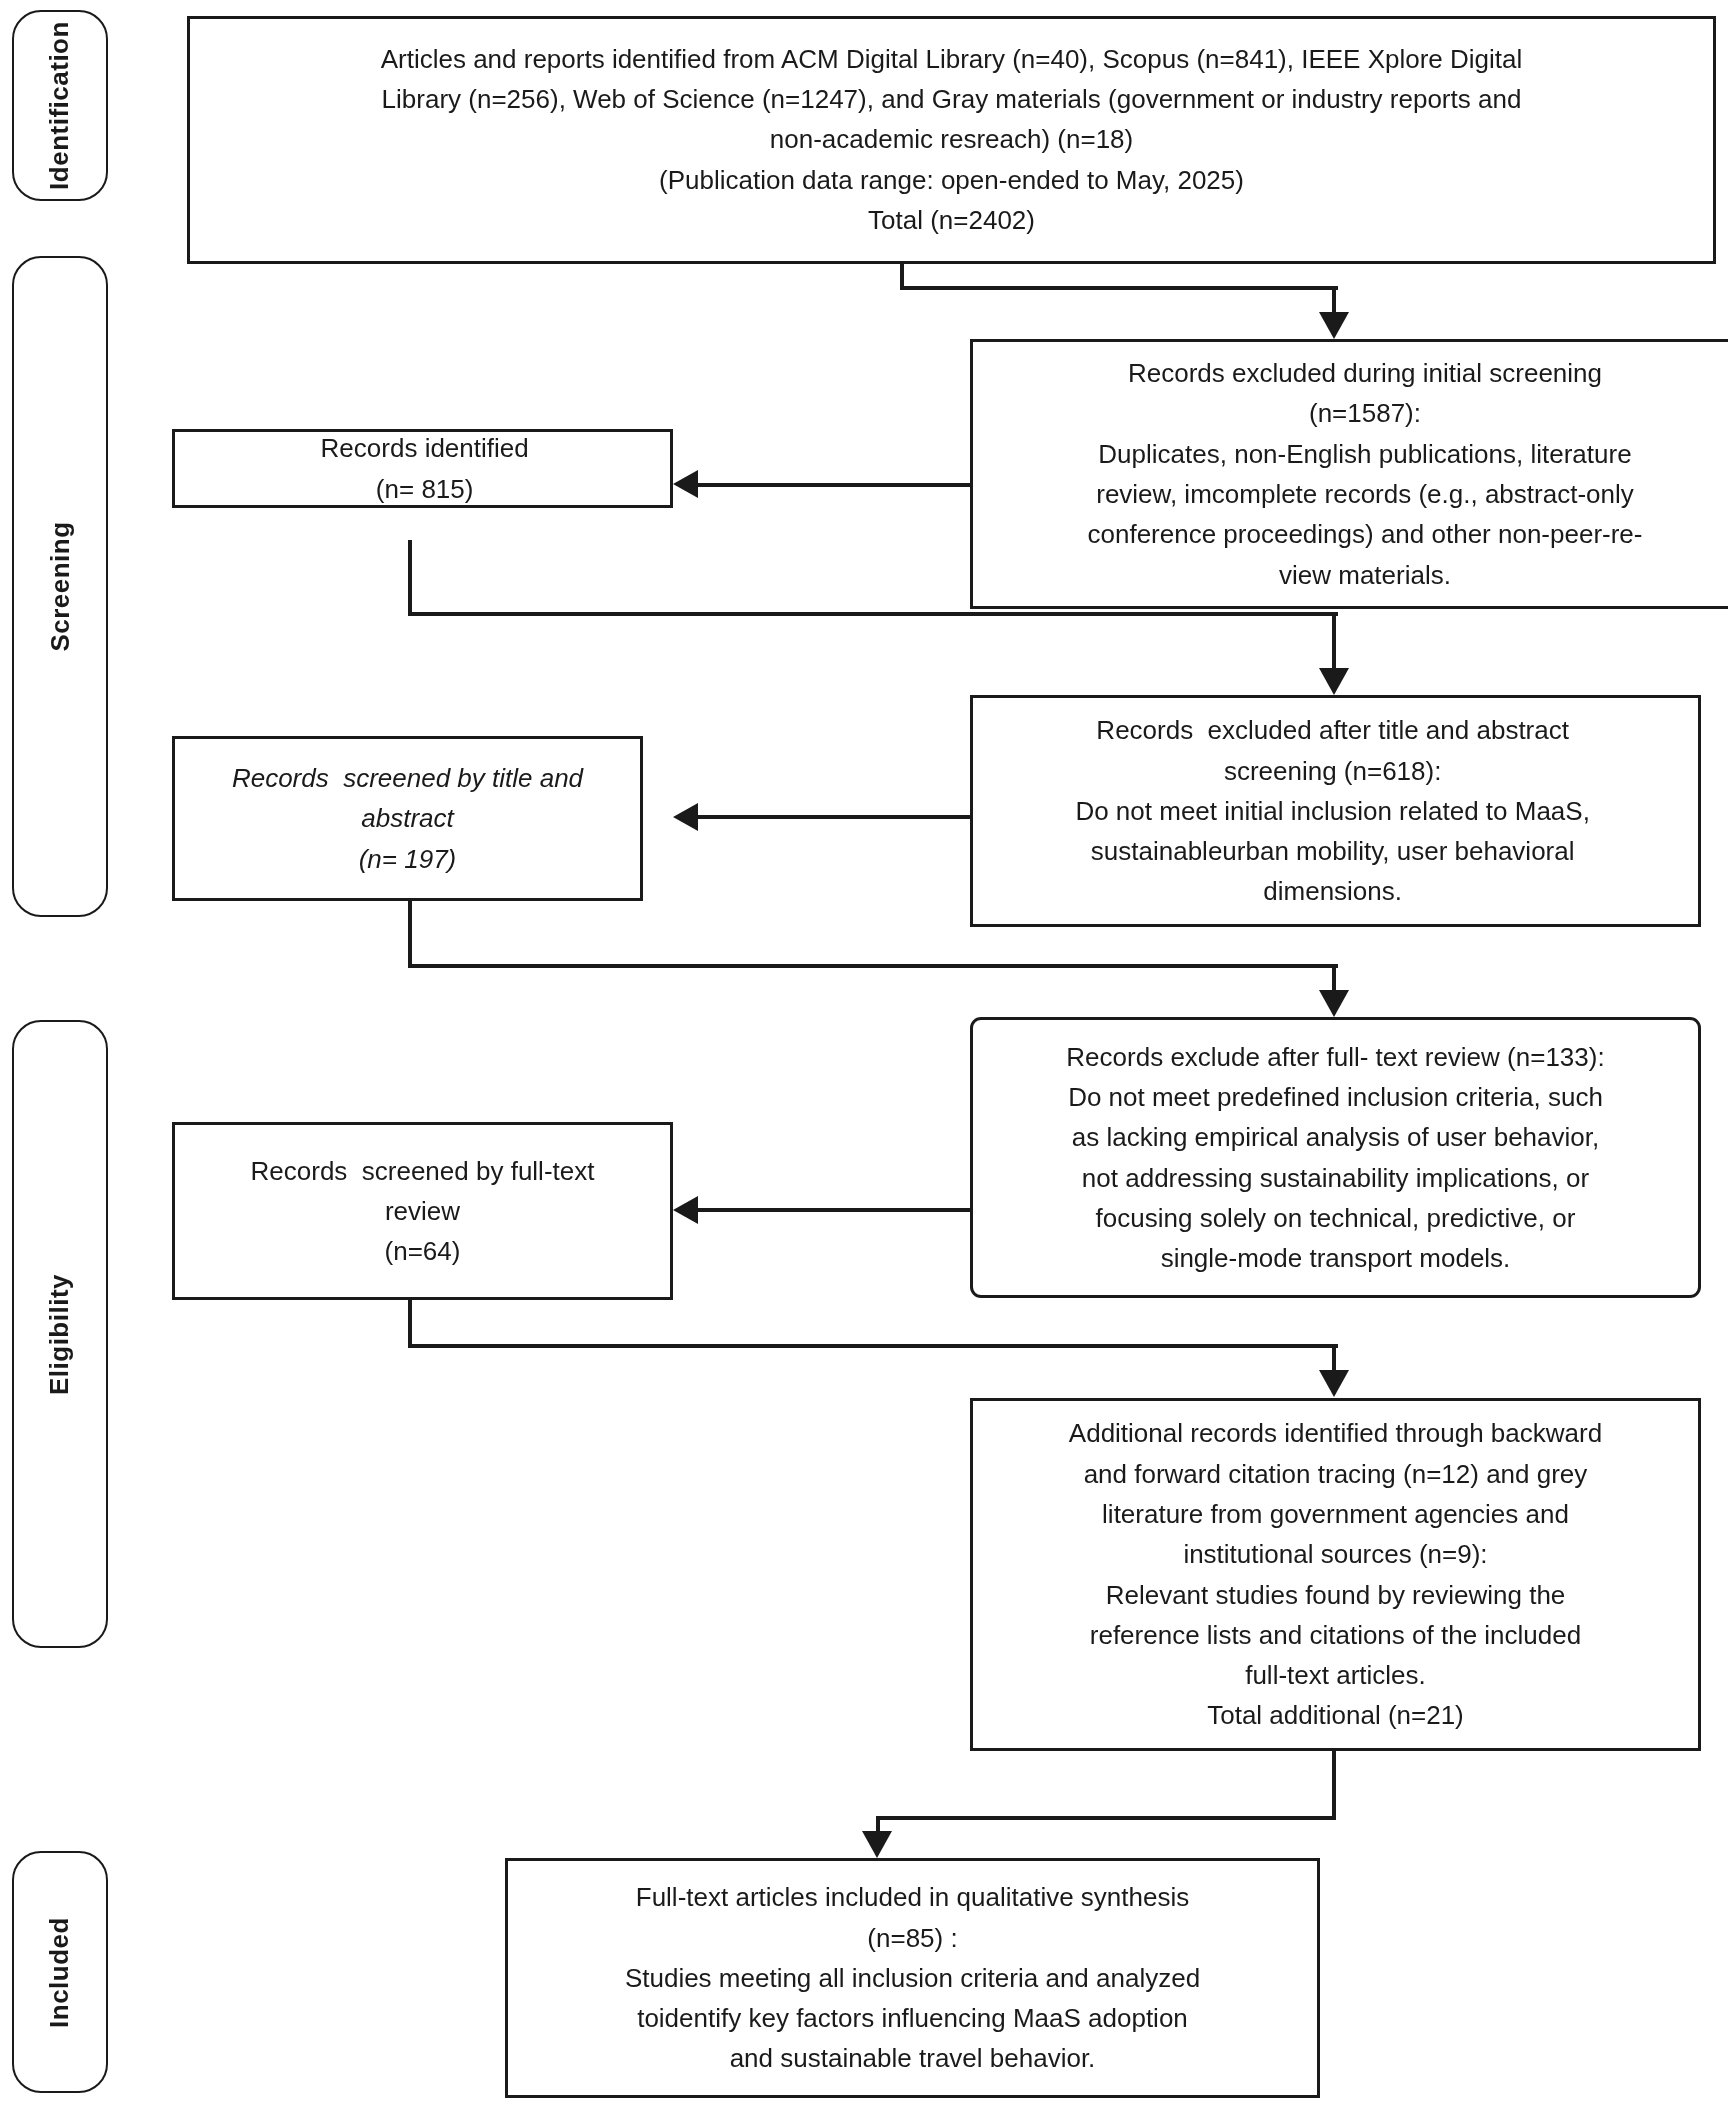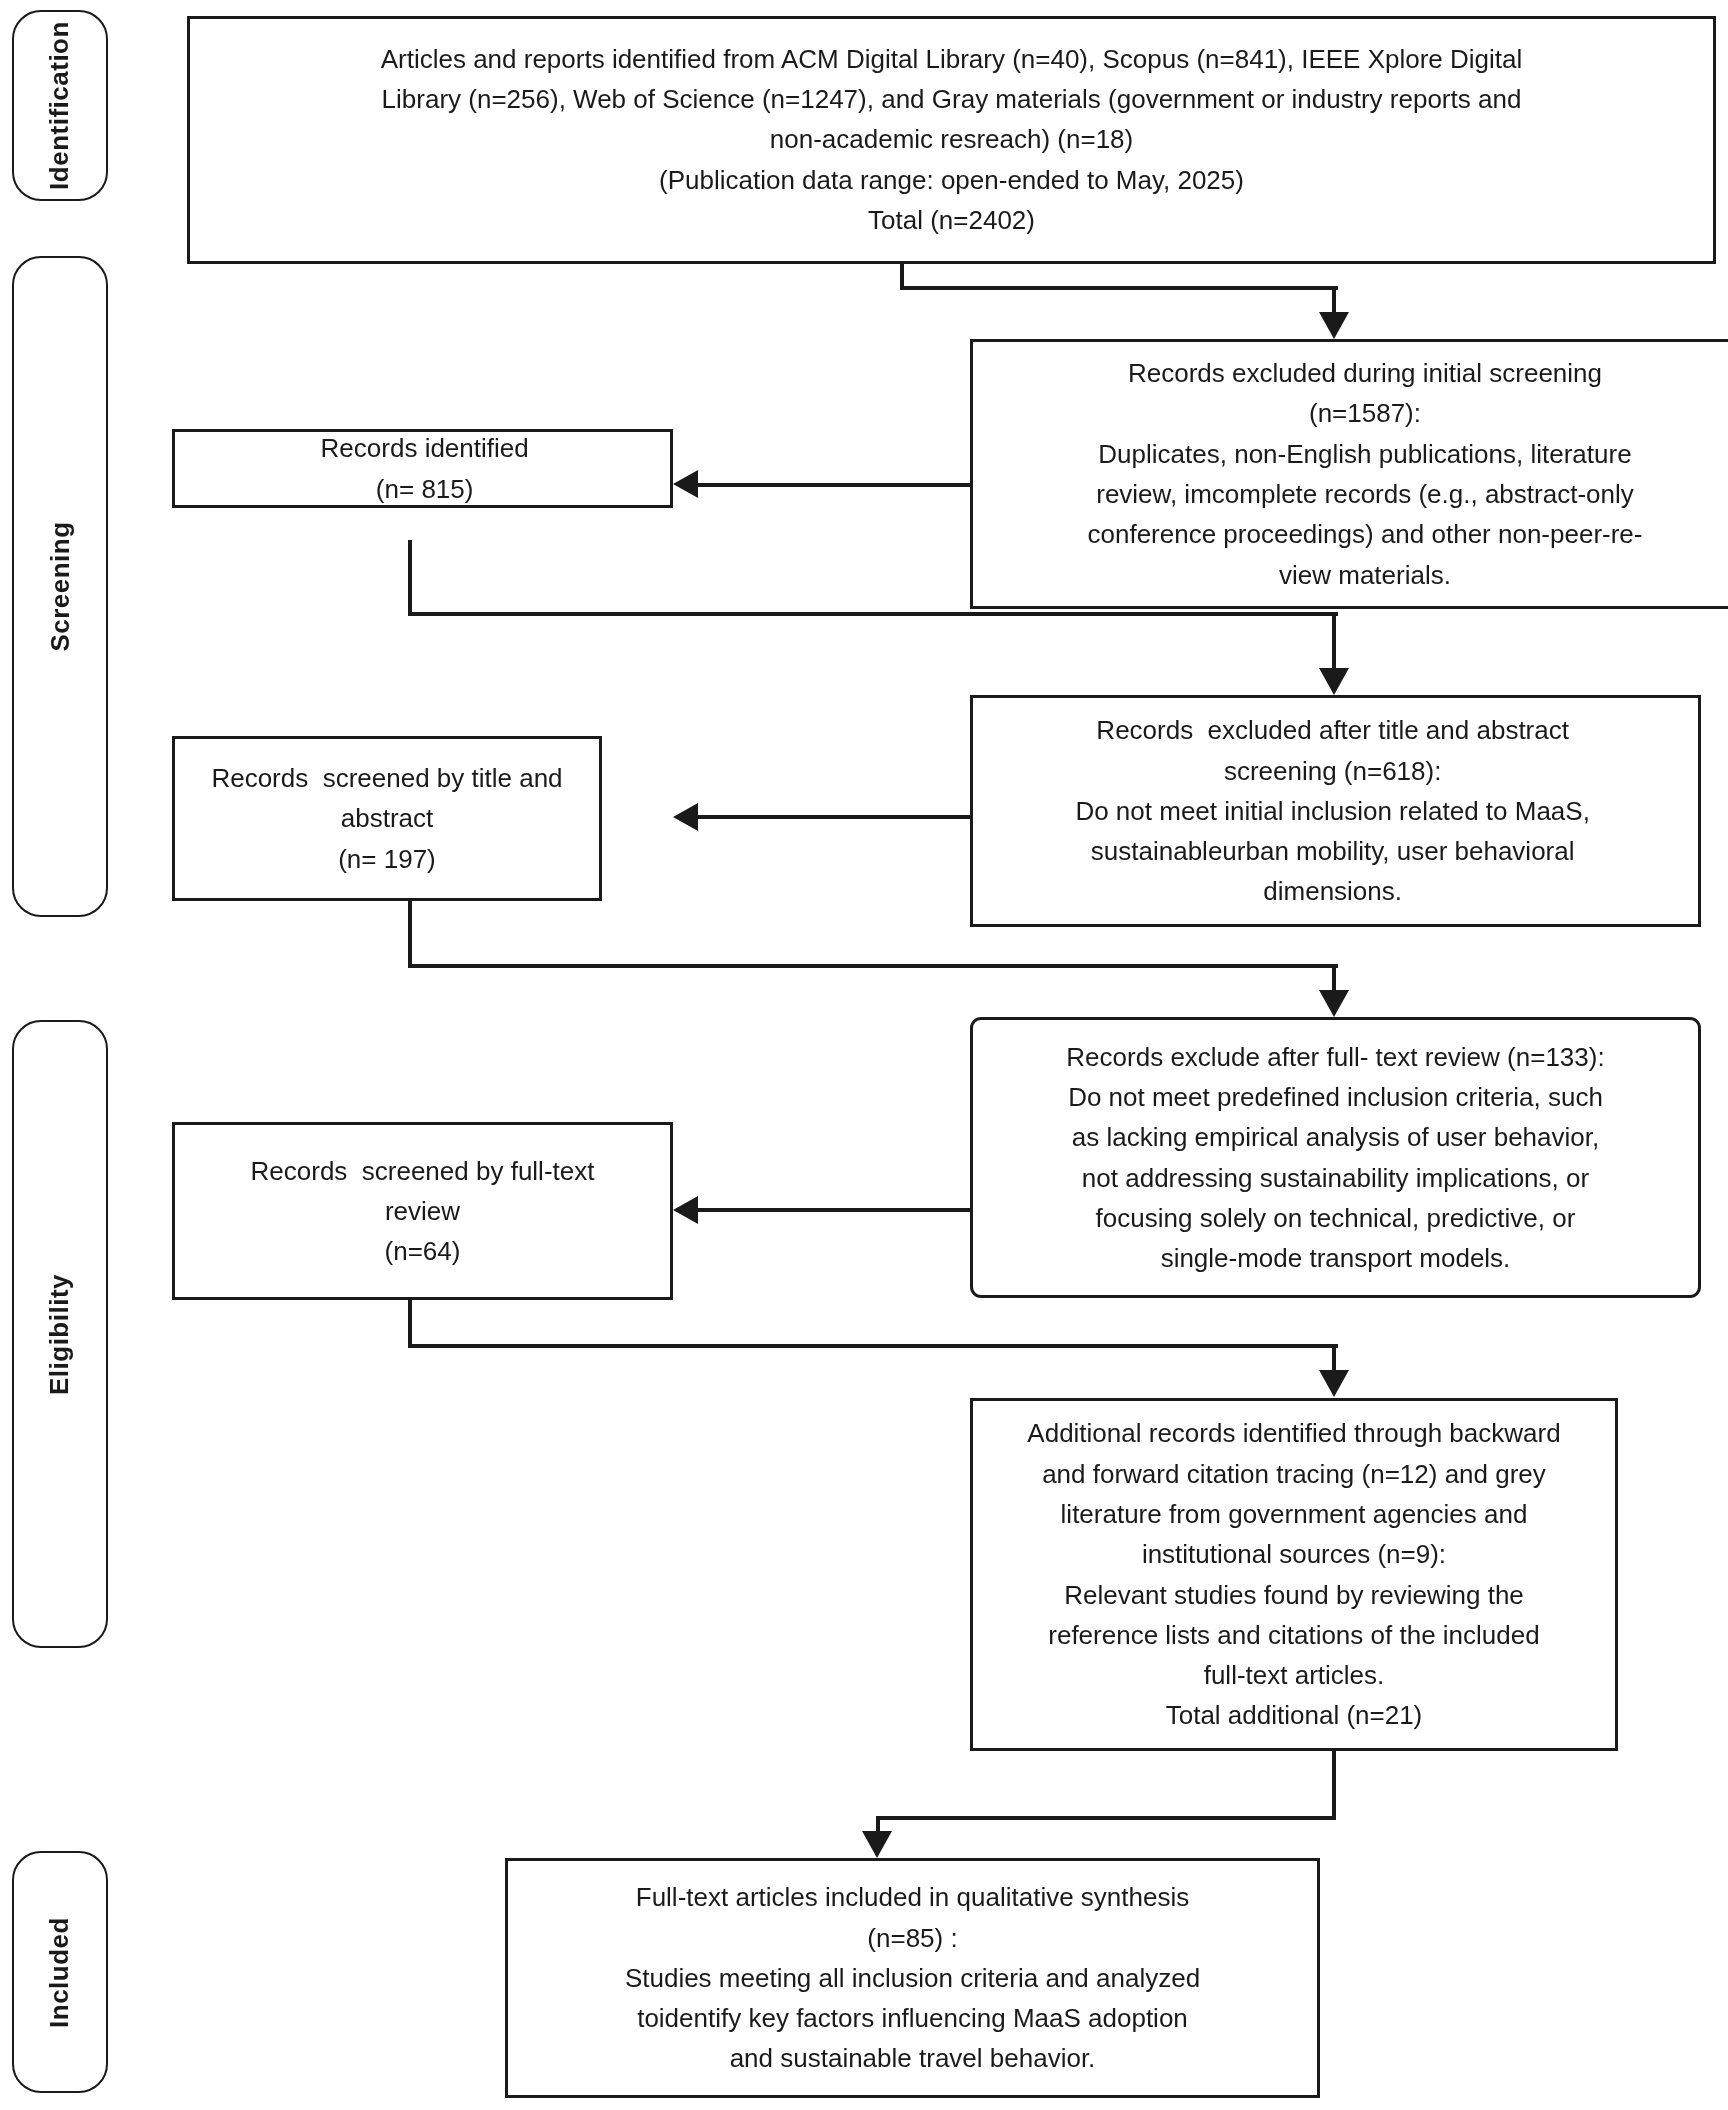--- a/index.html
+++ b/index.html
@@ -84,36 +84,36 @@
 
   <div class="fbox" style="left:172px;top:429px;width:501px;height:79px;padding-left:16px;">Records identified
 (n= 815)</div>
 
   <div class="fbox" style="left:970px;top:695px;width:731px;height:232px;padding-left:6px;">Records  excluded after title and abstract
 screening (n=618):
 Do not meet initial inclusion related to MaaS,
 sustainableurban mobility, user behavioral
 dimensions.</div>
 
-  <div class="fbox" style="left:172px;top:736px;width:430px;height:165px;">Records  screened by title and
+  <div class="fbox" style="left:172px;top:736px;width:471px;height:165px;font-style:italic;">Records  screened by title and
 abstract
 (n= 197)</div>
 
   <div class="fbox" style="left:970px;top:1017px;width:731px;height:281px;border-radius:11px;">Records exclude after full- text review (n=133):
 Do not meet predefined inclusion criteria, such
 as lacking empirical analysis of user behavior,
 not addressing sustainability implications, or
 focusing solely on technical, predictive, or
 single-mode transport models.</div>
 
   <div class="fbox" style="left:172px;top:1122px;width:501px;height:178px;text-align:center;">Records  screened by full-text
 review
 (n=64)</div>
 
-  <div class="fbox" style="left:970px;top:1398px;width:648px;height:353px;">Additional records identified through backward
+  <div class="fbox" style="left:970px;top:1398px;width:731px;height:353px;">Additional records identified through backward
 and forward citation tracing (n=12) and grey
 literature from government agencies and
 institutional sources (n=9):
 Relevant studies found by reviewing the
 reference lists and citations of the included
 full-text articles.
 Total additional (n=21)</div>
 
   <div class="fbox" style="left:505px;top:1858px;width:815px;height:240px;">Full-text articles included in qualitative synthesis
 (n=85) :

